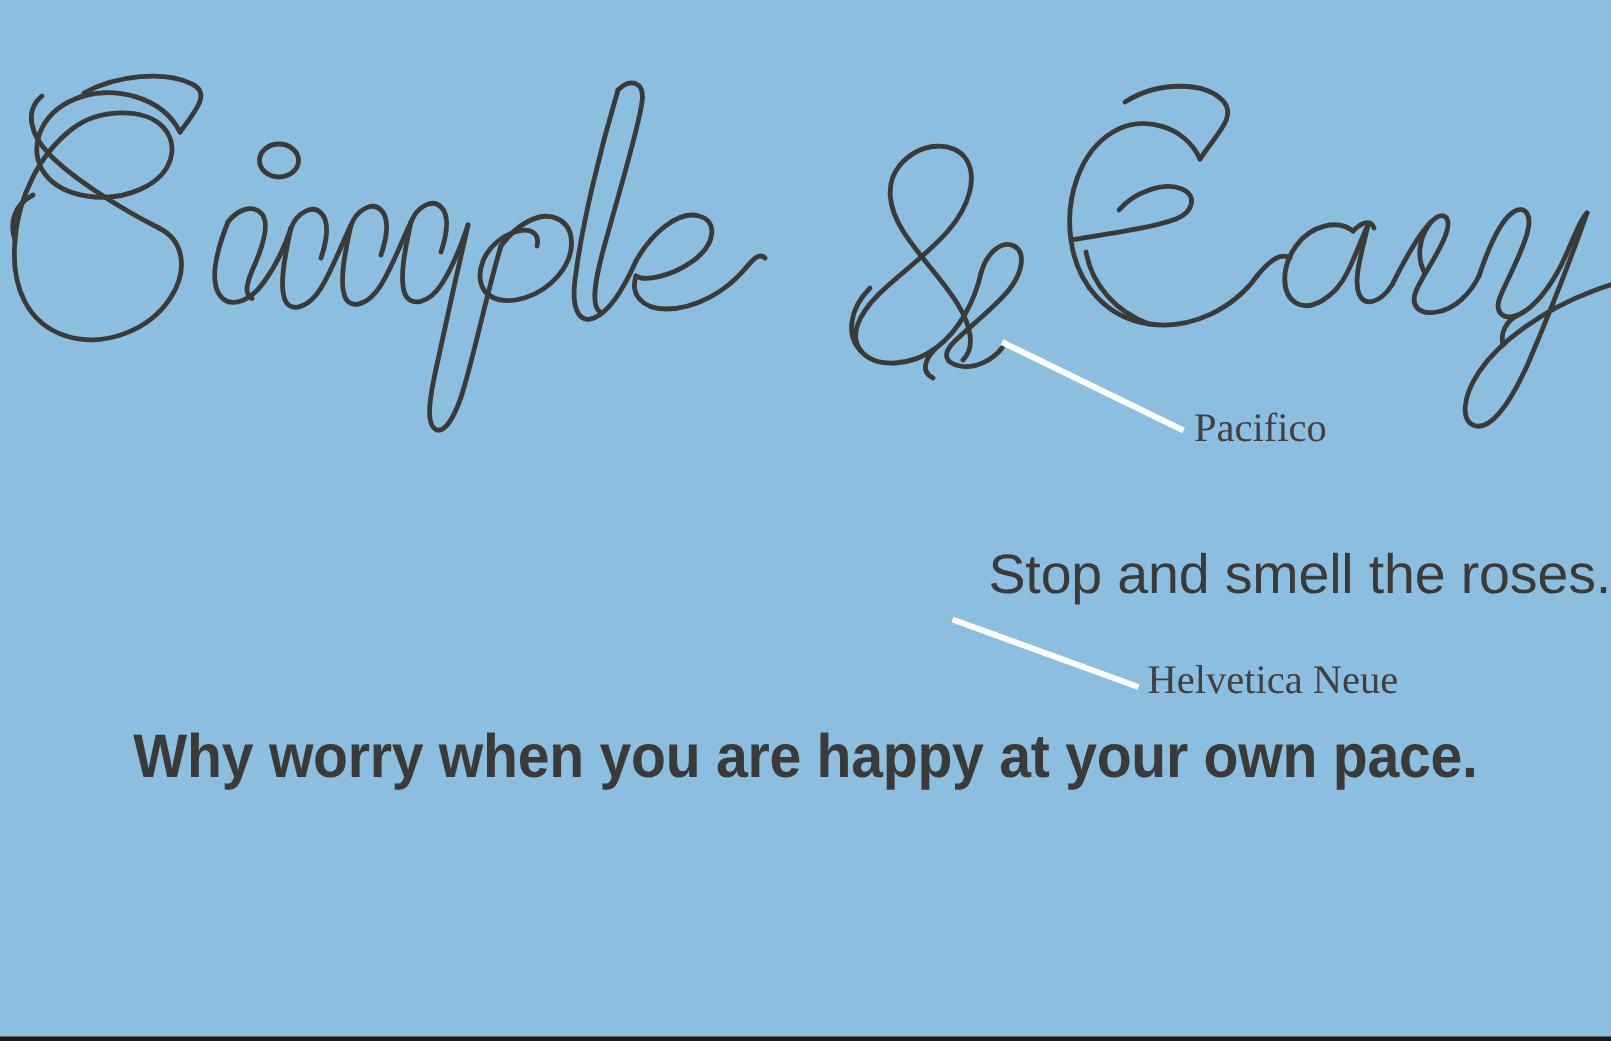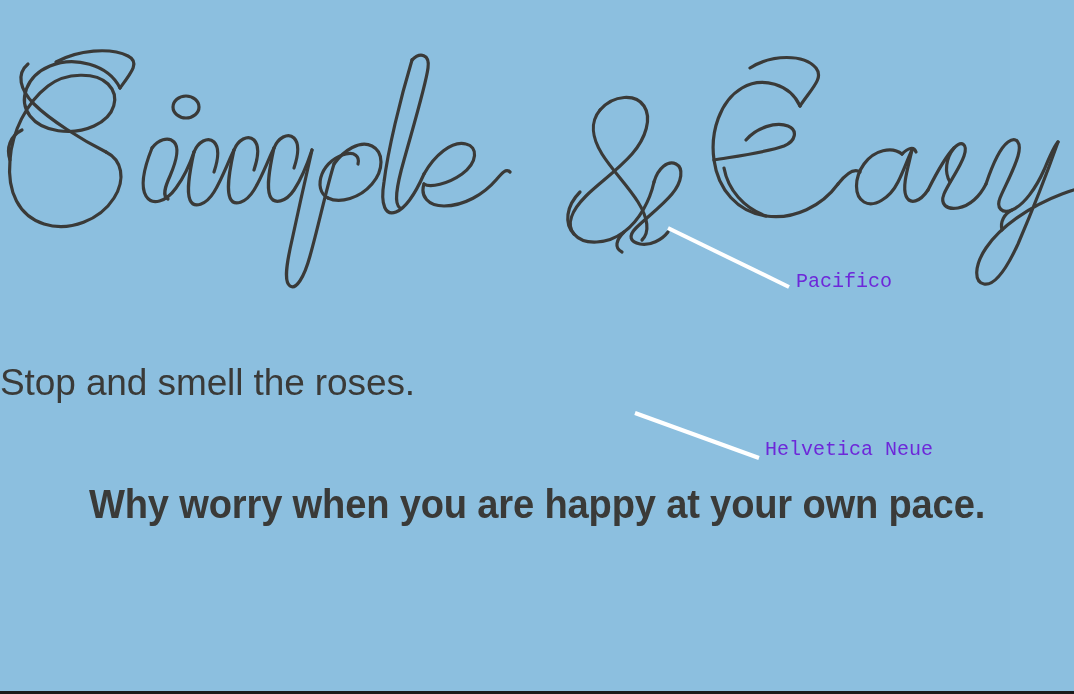--- a/index.html
+++ b/index.html
@@ -47,44 +47,44 @@
   .specimen {
     position: absolute;
     color: #3a3a38;
     white-space: nowrap;
     line-height: 1;
   }
   #specimen-helvetica {
     left: 0;
     right: 0;
     top: 364px;
-    text-align: left;
+    text-align: right;
     font-family: "Liberation Sans", sans-serif;
     font-size: 37px;
     font-weight: 400;
     letter-spacing: -0.1px;
   }
   #specimen-condensed {
     left: 0;
     right: 0;
     top: 484px;
     text-align: center;
     font-family: "Liberation Sans Narrow", "Liberation Sans", sans-serif;
     font-size: 41px;
     font-weight: 700;
     letter-spacing: -0.2px;
     transform: scaleX(0.93);
   }
 
   
   .callout-label {
     position: absolute;
-    color: #6d28d9;
-    font-family: Liberation Mono, monospace;
-    font-size: 20px;
+    color: #404040;
+    font-family: Liberation Serif, serif;
+    font-size: 27px;
     font-weight: 400;
     white-space: nowrap;
     line-height: 1;
     letter-spacing: 0px;
   }
   #label-pacifico {
     left: 796px;
     top: 272px;
   }
   #label-helvetica {

